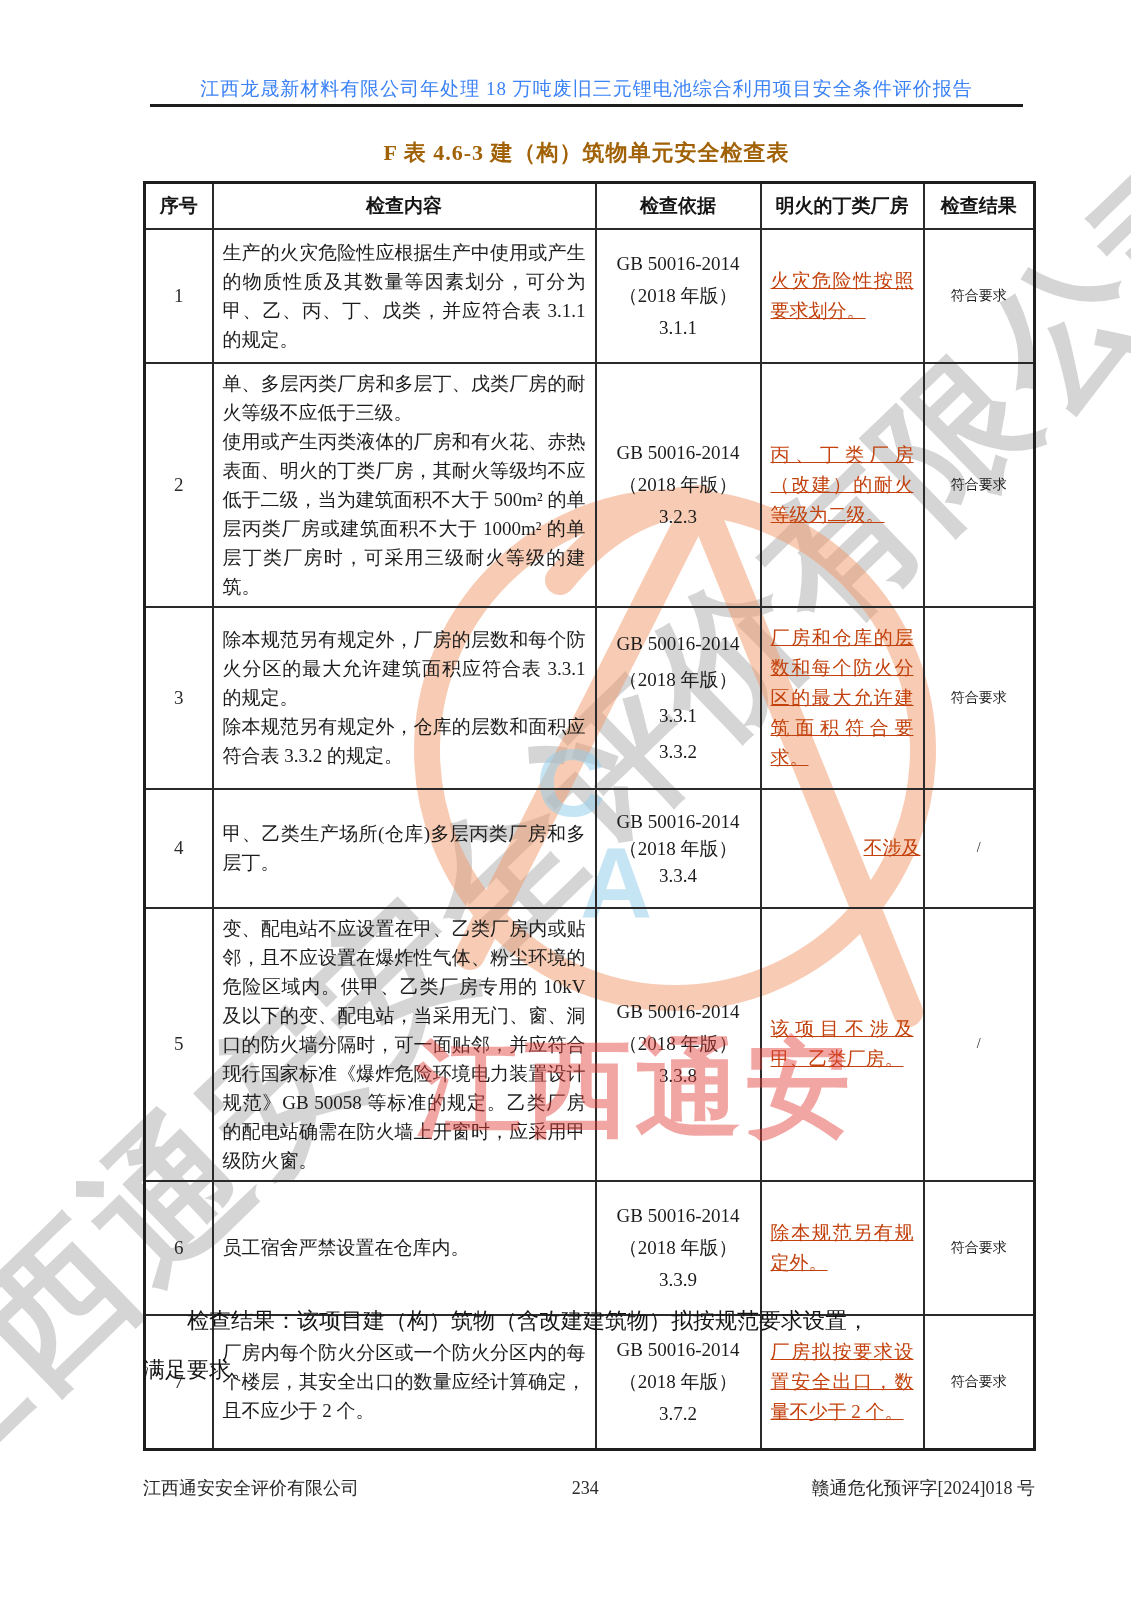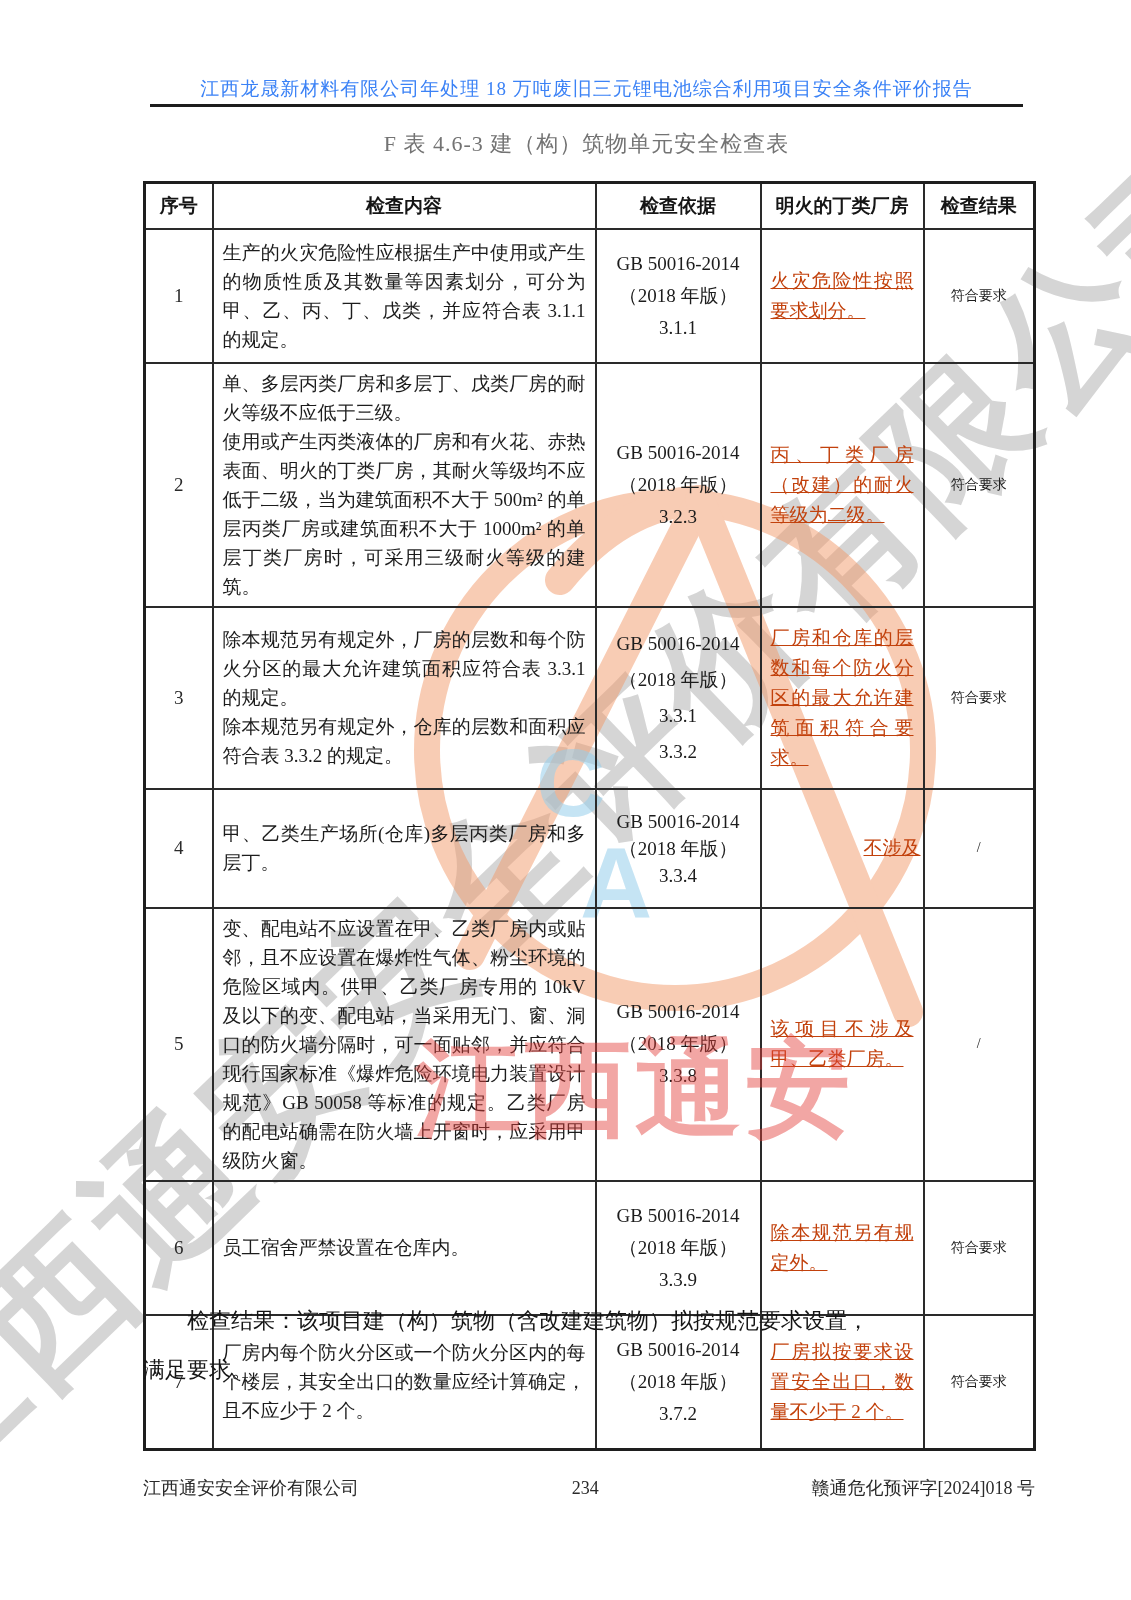--- a/index.html
+++ b/index.html
@@ -15,22 +15,22 @@
   
   .header-title{
     position:absolute;left:150px;top:76px;width:873px;
     text-align:center;font-size:19px;letter-spacing:1px;color:#3b82f6;
   }
   .header-rule{
     position:absolute;left:150px;top:104px;width:873px;height:3px;background:#1d1d1d;
   }
   
   .table-title{
-    position:absolute;left:150px;top:129px;width:873px;
-    text-align:center;font-size:22px;font-weight:normal;color:#737373;
+    position:absolute;left:150px;top:138px;width:873px;
+    text-align:center;font-size:22px;font-weight:bold;color:#a16207;
     letter-spacing:1px;
   }
   
   table.check{
     position:absolute;left:143px;top:181px;
     width:890px;table-layout:fixed;border-collapse:collapse;
     background:transparent;z-index:2;
   }
   table.check th,table.check td{
     border:2px solid #2a2a2a;

